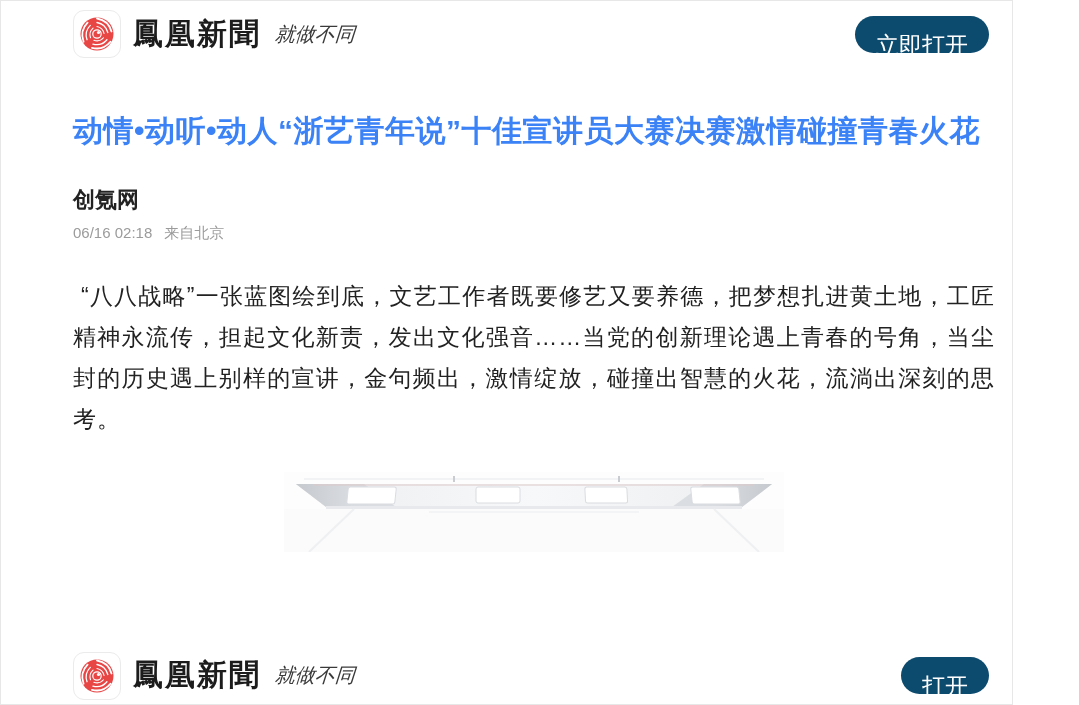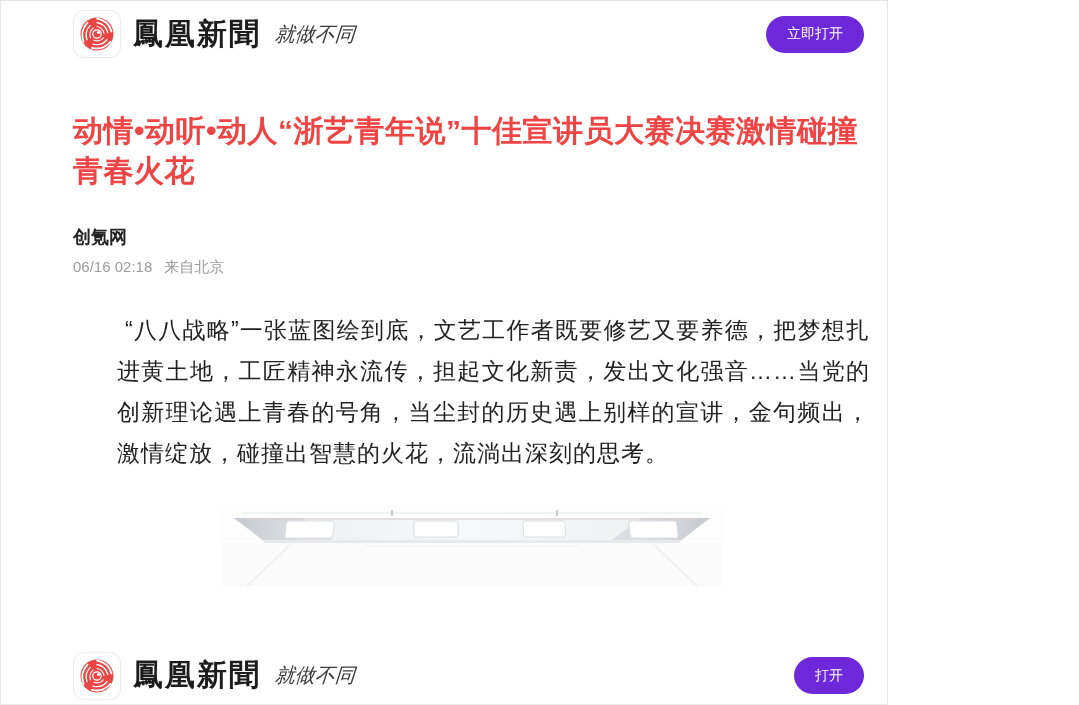--- a/index.html
+++ b/index.html
@@ -1,18 +1,18 @@
 <!DOCTYPE html>
 <html><head>
 <meta charset="utf-8">
 <style>
   * { margin:0; padding:0; box-sizing:border-box; }
   html,body { background:#fff; }
   .page {
-    position:relative; width:888px; height:705px; overflow:hidden;
+    position:relative; width:1013px; height:705px; overflow:hidden;
     background:#fff; border:1px solid #e7e7e7;
     font-family:"Liberation Sans", sans-serif; color:#222;
   }
   
   .topbar {
     display:flex; align-items:center; justify-content:space-between;
     height:66px; padding:0 23px 0 72px;
   }
   .lockup { display:flex; align-items:center; }
   .app-icon {
@@ -22,38 +22,38 @@
   }
   .brand-name {
     margin-left:12px; font-family:"DejaVu Serif", serif; font-weight:700;
     font-size:30px; letter-spacing:2px; color:#1c1c1c; white-space:nowrap;
   }
   .brand-slogan {
     margin-left:14px; font-family:"DejaVu Serif", serif; font-style:italic;
     font-size:20px; color:#3a3a3a; white-space:nowrap; transform:skewX(-4deg);
   }
   .pill-btn {
-    background:#6d28d9; color:#fff; border:none; border-radius:19px;
-    height:37px; padding:8px 21px; font-size:14px; cursor:pointer;
+    background:#0c4a6e; color:#fff; border:none; border-radius:19px;
+    height:37px; padding:14px 21px; font-size:23px; cursor:pointer;
     font-family:"Liberation Sans", sans-serif; white-space:nowrap;
   }
   
   .article { padding:0 17px 0 72px; }
   .article h1 {
     margin-top:44px; font-size:30px; line-height:40px; font-weight:700;
-    color:#ef4444; letter-spacing:0.5px;
+    color:#3b82f6; letter-spacing:0.5px;
   }
-  .source { margin-top:34px; font-size:18px; font-weight:700; color:#222; }
+  .source { margin-top:34px; font-size:22px; font-weight:700; color:#222; }
   .meta { margin-top:9px; font-size:15px; color:#9b9b9b; }
   .meta .loc { margin-left:12px;margin-top:40px; }
   .article p {
     margin-top:33px; font-size:23px; line-height:41px; color:#222;
     letter-spacing:1px; text-align:justify;
   }
-  .article p.indent { text-indent:8px;margin-left:44px; }
+  .article p.indent { text-indent:8px; }
   
   .article-image {
     width:500px; height:80px; margin:32px auto 0; display:block; overflow:hidden;
   }
   .article-image svg { display:block; }
   
   .bottombar {
     position:absolute; left:0; right:0; bottom:0; height:57px;
     background:rgba(255,255,255,0.94);
     display:flex; align-items:center; justify-content:space-between;

